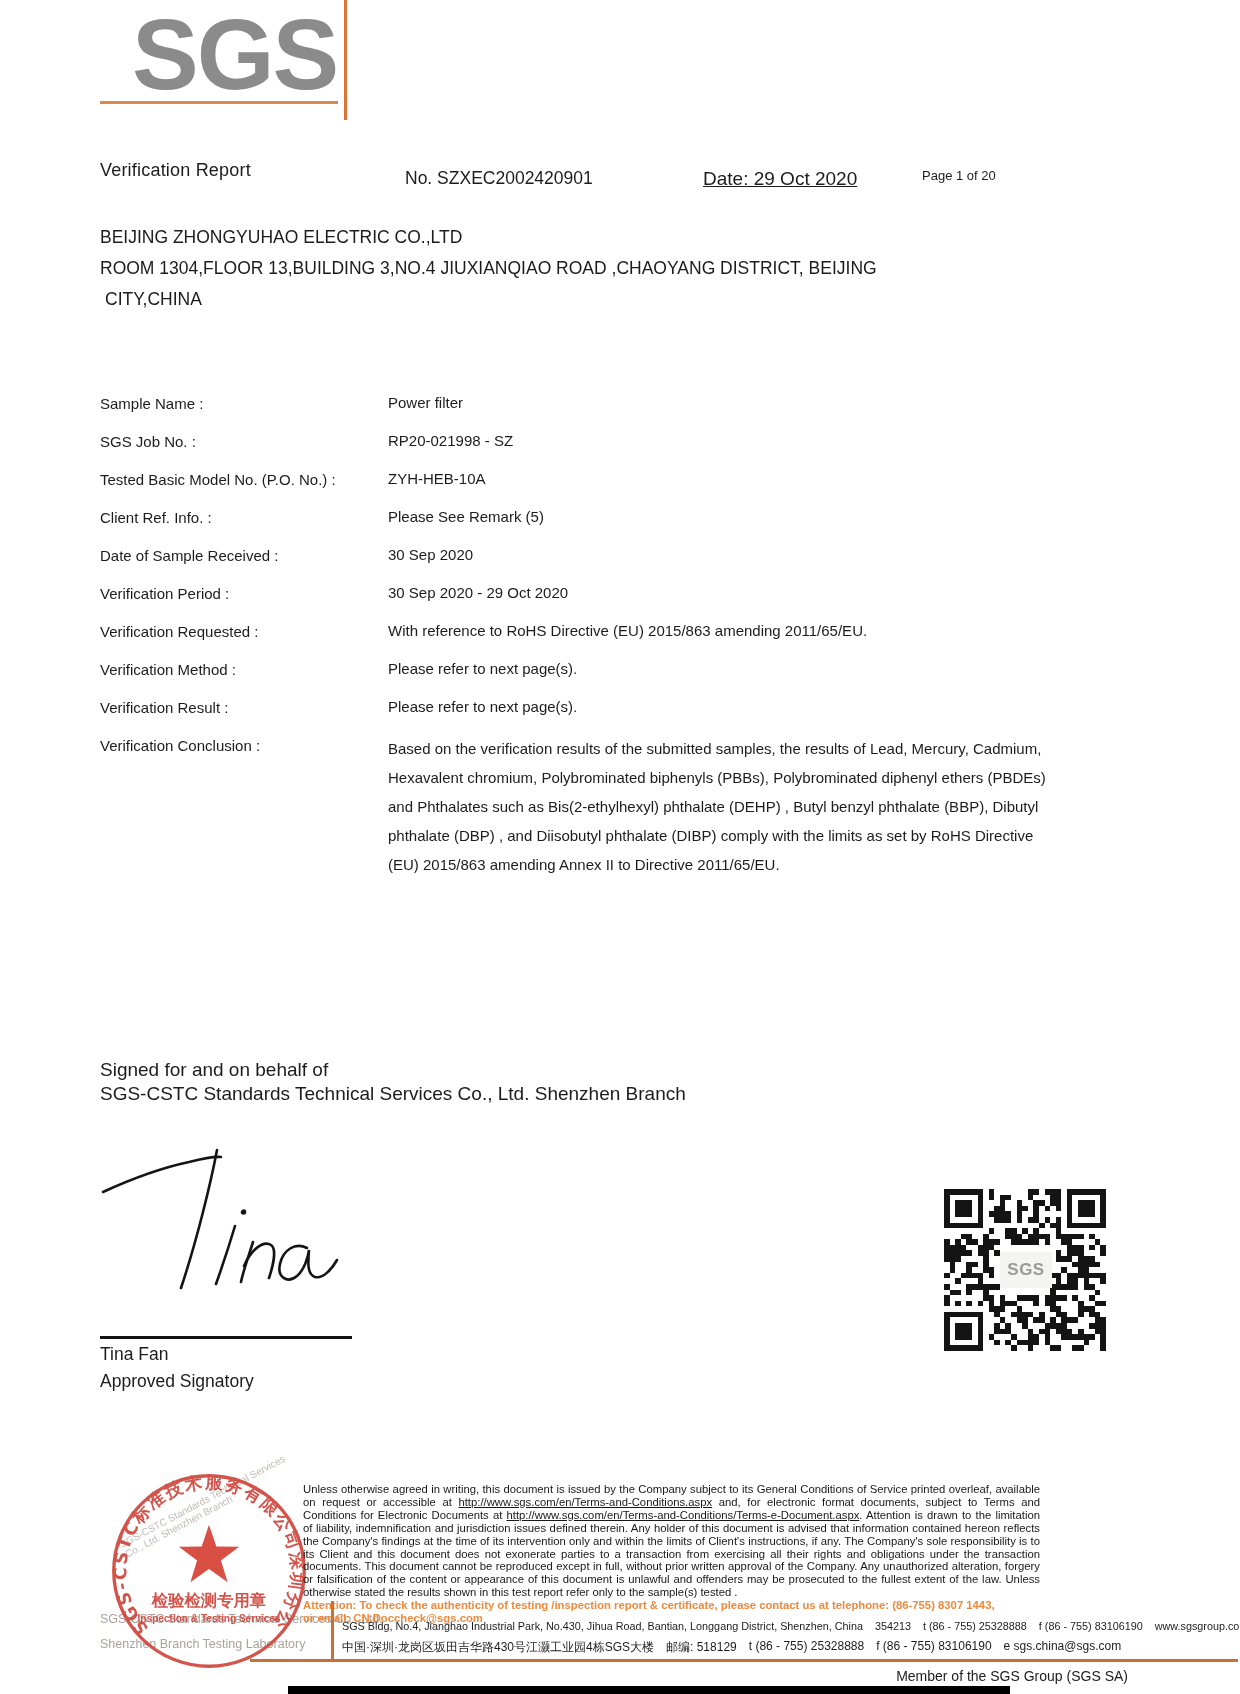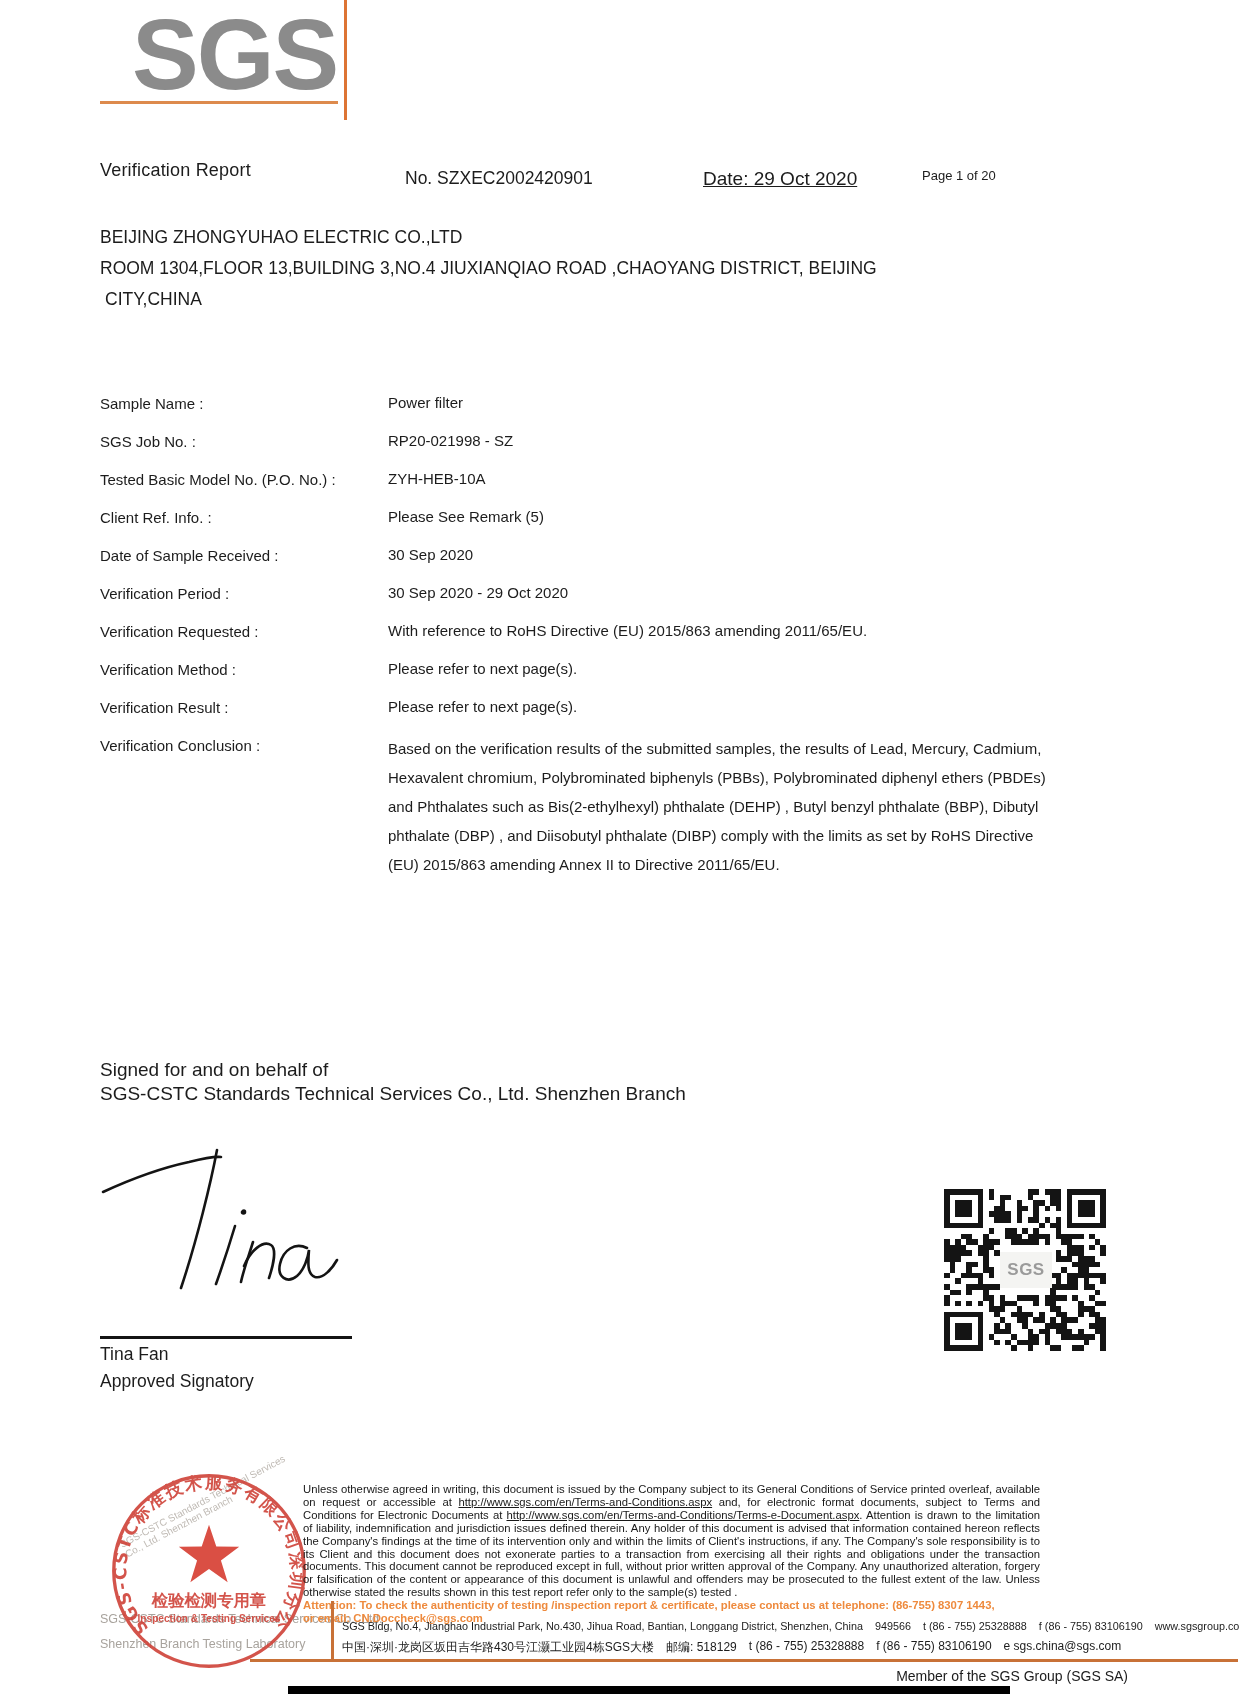--- a/index.html
+++ b/index.html
@@ -567,21 +567,21 @@
 
   <div class="abs" id="disclaimer">
     <span>Unless otherwise agreed in writing, this document is issued by the Company subject to its General Conditions of Service printed overleaf, available on request or accessible at </span><span class="url">http://www.sgs.com/en/Terms-and-Conditions.aspx</span><span> and, for electronic format documents, subject to Terms and Conditions for Electronic Documents at </span><span class="url">http://www.sgs.com/en/Terms-and-Conditions/Terms-e-Document.aspx</span><span>. Attention is drawn to the limitation of liability, indemnification and jurisdiction issues defined therein. Any holder of this document is advised that information contained hereon reflects the Company's findings at the time of its intervention only and within the limits of Client's instructions, if any. The Company's sole responsibility is to its Client and this document does not exonerate parties to a transaction from exercising all their rights and obligations under the transaction documents. This document cannot be reproduced except in full, without prior written approval of the Company. Any unauthorized alteration, forgery or falsification of the content or appearance of this document is unlawful and offenders may be prosecuted to the fullest extent of the law. Unless otherwise stated the results shown in this test report refer only to the sample(s) tested .</span>
     <div class="attn">Attention: To check the authenticity of testing /inspection report &amp; certificate, please contact us at telephone: (86-755) 8307 1443,</div>
     <div class="attn">or email: CN.Doccheck@sgs.com</div>
   </div>
 
   <div class="abs" id="footer-vline"></div>
   <div class="abs footer-row" id="footer-row-1">
     <span>SGS Bldg, No.4, Jianghao Industrial Park, No.430, Jihua Road, Bantian, Longgang District, Shenzhen, China</span>
-    <span>949566</span>
+    <span>354213</span>
     <span>t (86 - 755) 25328888</span>
     <span>f (86 - 755) 83106190</span>
     <span>www.sgsgroup.com.cn</span>
   </div>
   <div class="abs footer-row" id="footer-row-2">
     <span>中国·深圳·龙岗区坂田吉华路430号江灏工业园4栋SGS大楼</span>
     <span>邮编: 518129</span>
     <span>t (86 - 755) 25328888</span>
     <span>f (86 - 755) 83106190</span>
     <span>e  sgs.china@sgs.com</span>

